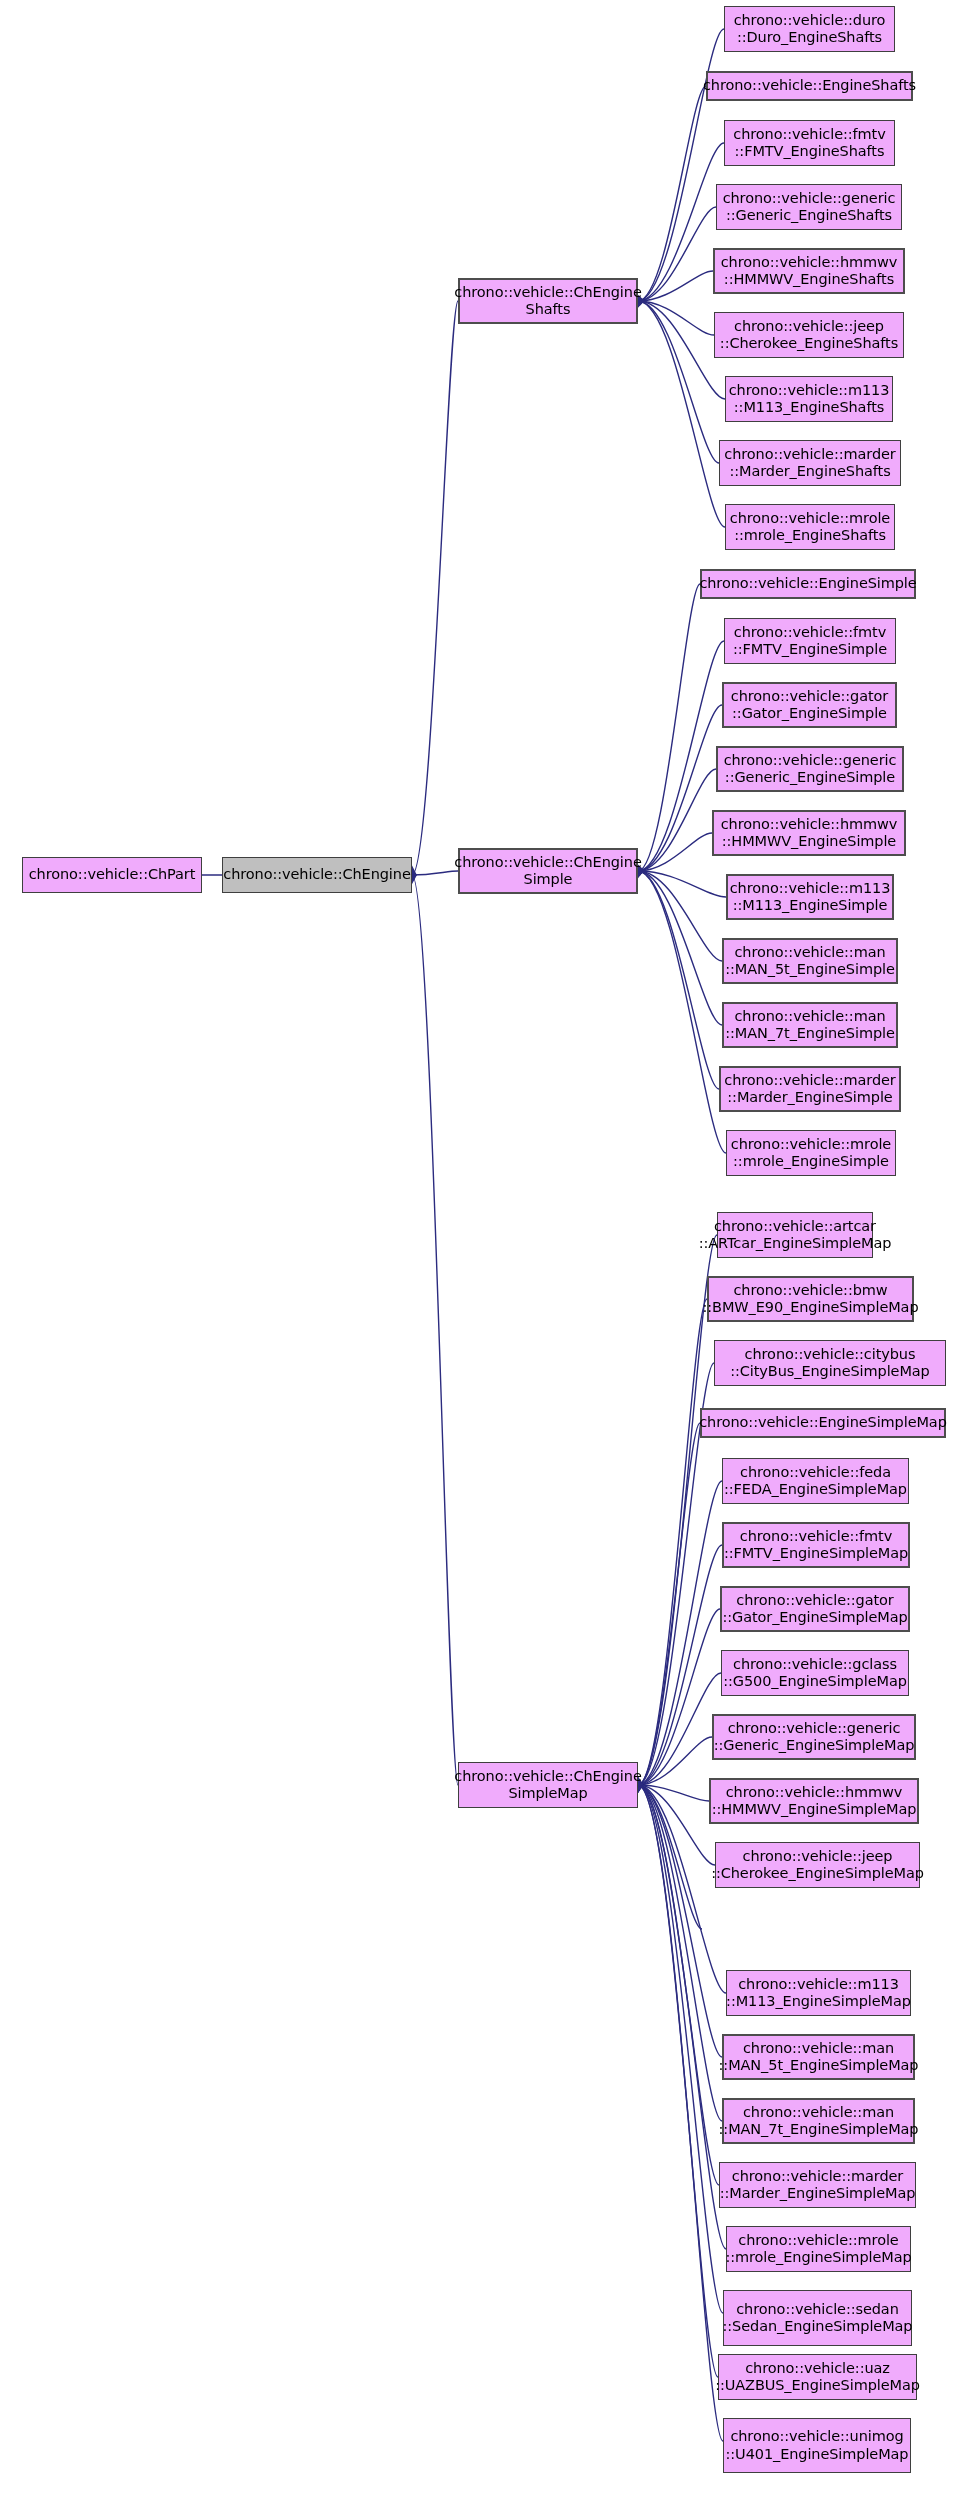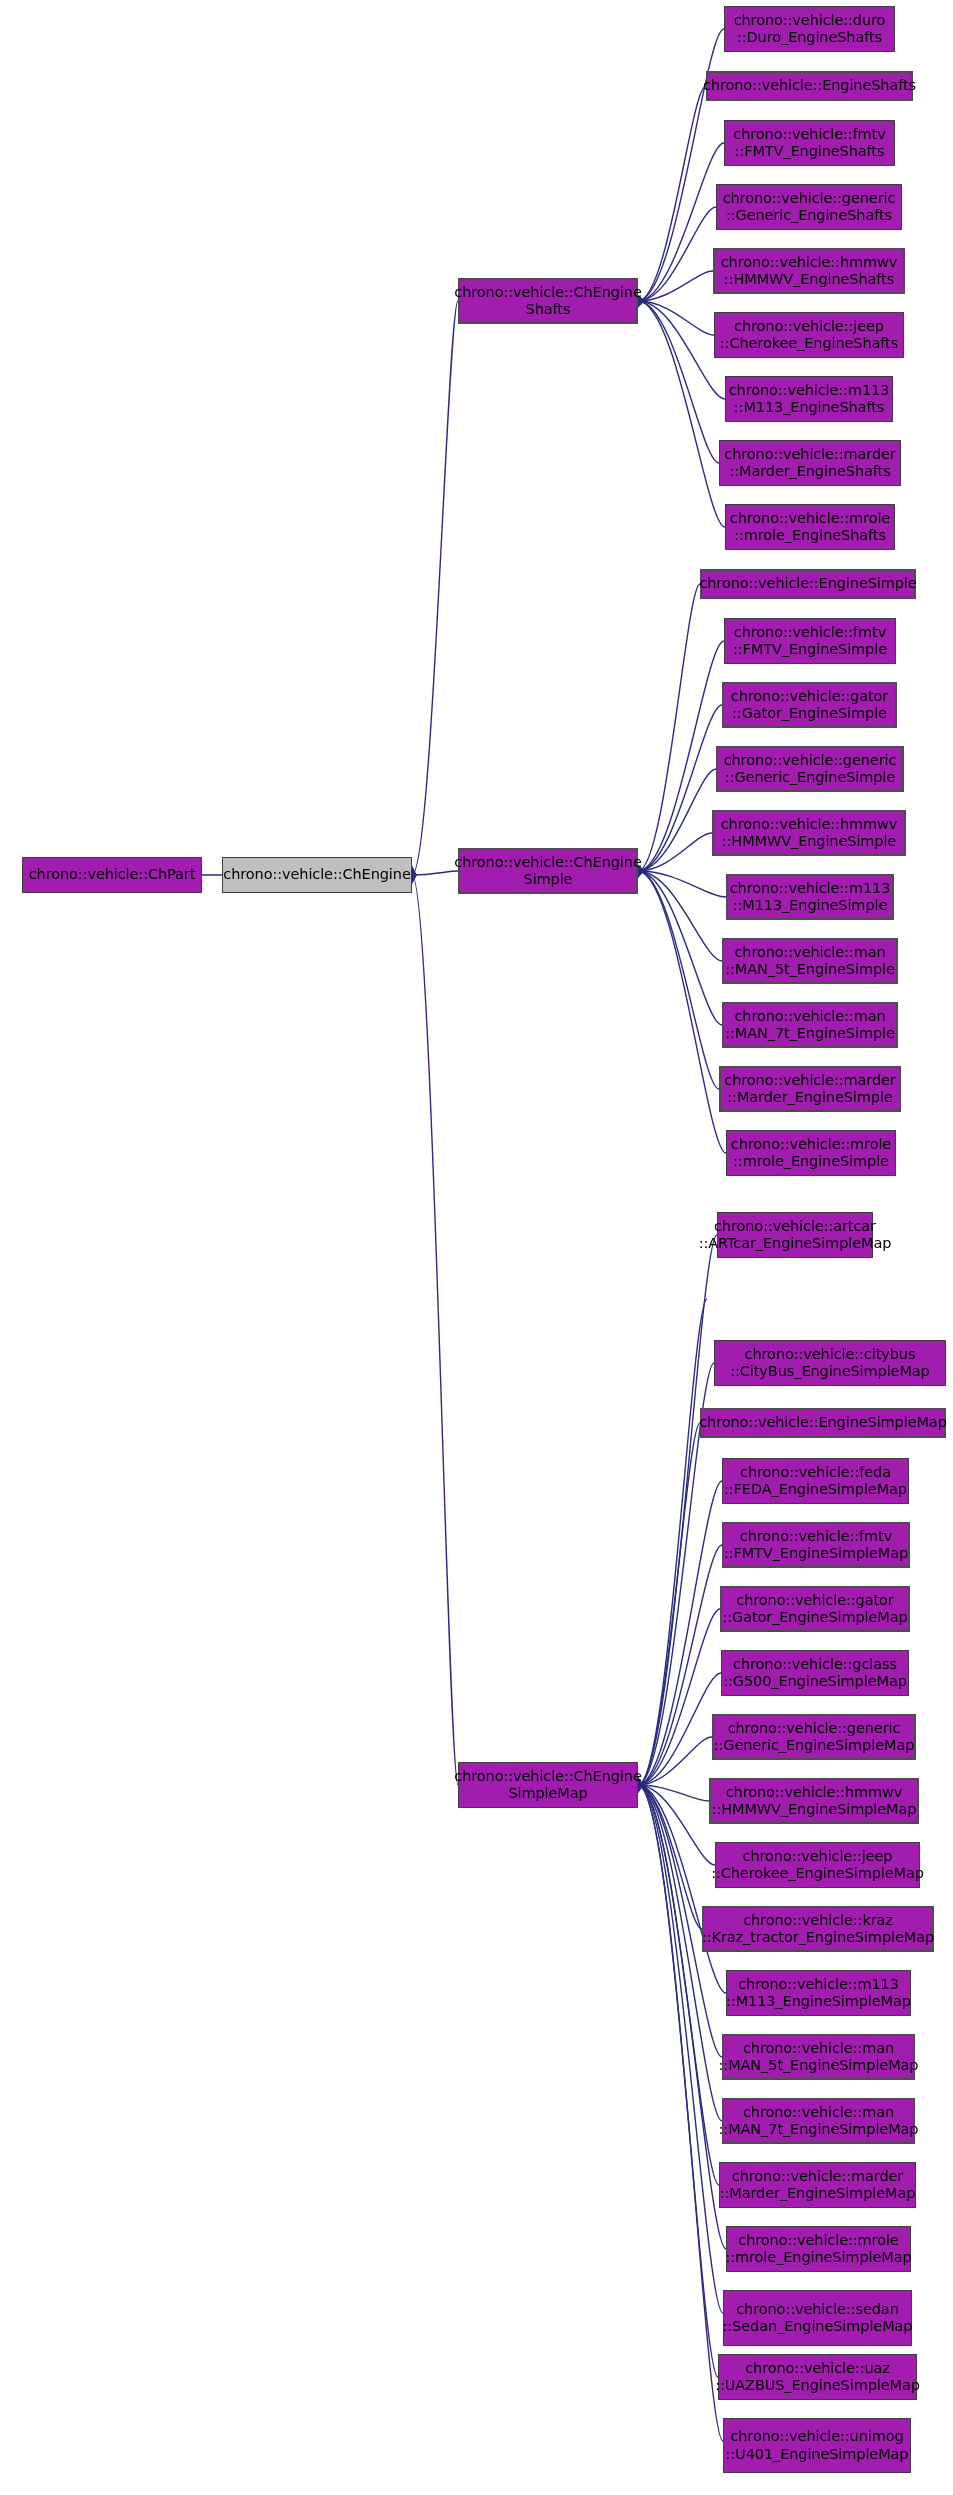--- a/index.html
+++ b/index.html
@@ -6,21 +6,21 @@
   html,body{margin:0;padding:0;background:#ffffff;}
   body{
     font-family:"DejaVu Sans","Liberation Sans",sans-serif;
     width:953px;height:2495px;position:relative;overflow:hidden;
   }
   #diagram{position:absolute;left:0;top:0;width:953px;height:2495px;}
   svg#edges{position:absolute;left:0;top:0;width:953px;height:2495px;pointer-events:none;}
   .node{
     position:absolute;
     box-sizing:border-box;
-    background:#a21caf;
+    background:#f0abfc;
     border:1px solid #3f3f3f;
     display:flex;align-items:center;justify-content:center;
     text-align:center;
     font-size:14.5px;
     line-height:1.18;
     color:#000000;
     white-space:pre-line;
     letter-spacing:-0.1px;
     z-index:5;
   }
@@ -166,39 +166,39 @@
     <div class="node thick" style="left: 722px; top: 1002px; width: 176px; height: 46px;"><span>chrono::vehicle::man
 ::MAN_7t_EngineSimple</span></div>
     <div class="node thick" style="left: 719px; top: 1066px; width: 182px; height: 46px;"><span>chrono::vehicle::marder
 ::Marder_EngineSimple</span></div>
     <div class="node" style="left: 726px; top: 1130px; width: 170px; height: 46px;"><span>chrono::vehicle::mrole
 ::mrole_EngineSimple</span></div>
     <div class="node" style="left: 458px; top: 1762px; width: 180px; height: 46px;"><span>chrono::vehicle::ChEngine
 SimpleMap</span></div>
     <div class="node" style="left: 717px; top: 1212px; width: 156px; height: 46px;"><span>chrono::vehicle::artcar
 ::ARTcar_EngineSimpleMap</span></div>
+    <div class="node thick" style="left: 707px; top: 1276px; width: 207px; height: 46px;"><span>chrono::vehicle::bmw
+::BMW_E90_EngineSimpleMap</span></div>
     <div class="node" style="left: 714px; top: 1340px; width: 232px; height: 46px;"><span>chrono::vehicle::citybus
 ::CityBus_EngineSimpleMap</span></div>
     <div class="node thick" style="left: 700px; top: 1408px; width: 246px; height: 30px;"><span>chrono::vehicle::EngineSimpleMap</span></div>
     <div class="node" style="left: 722px; top: 1458px; width: 187px; height: 46px;"><span>chrono::vehicle::feda
 ::FEDA_EngineSimpleMap</span></div>
     <div class="node thick" style="left: 722px; top: 1522px; width: 188px; height: 46px;"><span>chrono::vehicle::fmtv
 ::FMTV_EngineSimpleMap</span></div>
     <div class="node thick" style="left: 720px; top: 1586px; width: 190px; height: 46px;"><span>chrono::vehicle::gator
 ::Gator_EngineSimpleMap</span></div>
     <div class="node" style="left: 721px; top: 1650px; width: 188px; height: 46px;"><span>chrono::vehicle::gclass
 ::G500_EngineSimpleMap</span></div>
     <div class="node thick" style="left: 712px; top: 1714px; width: 204px; height: 46px;"><span>chrono::vehicle::generic
 ::Generic_EngineSimpleMap</span></div>
     <div class="node thick" style="left: 709px; top: 1778px; width: 210px; height: 46px;"><span>chrono::vehicle::hmmwv
 ::HMMWV_EngineSimpleMap</span></div>
     <div class="node" style="left: 715px; top: 1842px; width: 205px; height: 46px;"><span>chrono::vehicle::jeep
 ::Cherokee_EngineSimpleMap</span></div>
-    <div class="node thick" style="left: 702px; top: 1906px; width: 232px; height: 46px;"><span>chrono::vehicle::kraz
-::Kraz_tractor_EngineSimpleMap</span></div>
     <div class="node" style="left: 726px; top: 1970px; width: 185px; height: 46px;"><span>chrono::vehicle::m113
 ::M113_EngineSimpleMap</span></div>
     <div class="node thick" style="left: 722px; top: 2034px; width: 193px; height: 46px;"><span>chrono::vehicle::man
 ::MAN_5t_EngineSimpleMap</span></div>
     <div class="node thick" style="left: 722px; top: 2098px; width: 193px; height: 46px;"><span>chrono::vehicle::man
 ::MAN_7t_EngineSimpleMap</span></div>
     <div class="node" style="left: 719px; top: 2162px; width: 197px; height: 46px;"><span>chrono::vehicle::marder
 ::Marder_EngineSimpleMap</span></div>
     <div class="node" style="left: 726px; top: 2226px; width: 185px; height: 46px;"><span>chrono::vehicle::mrole
 ::mrole_EngineSimpleMap</span></div>

